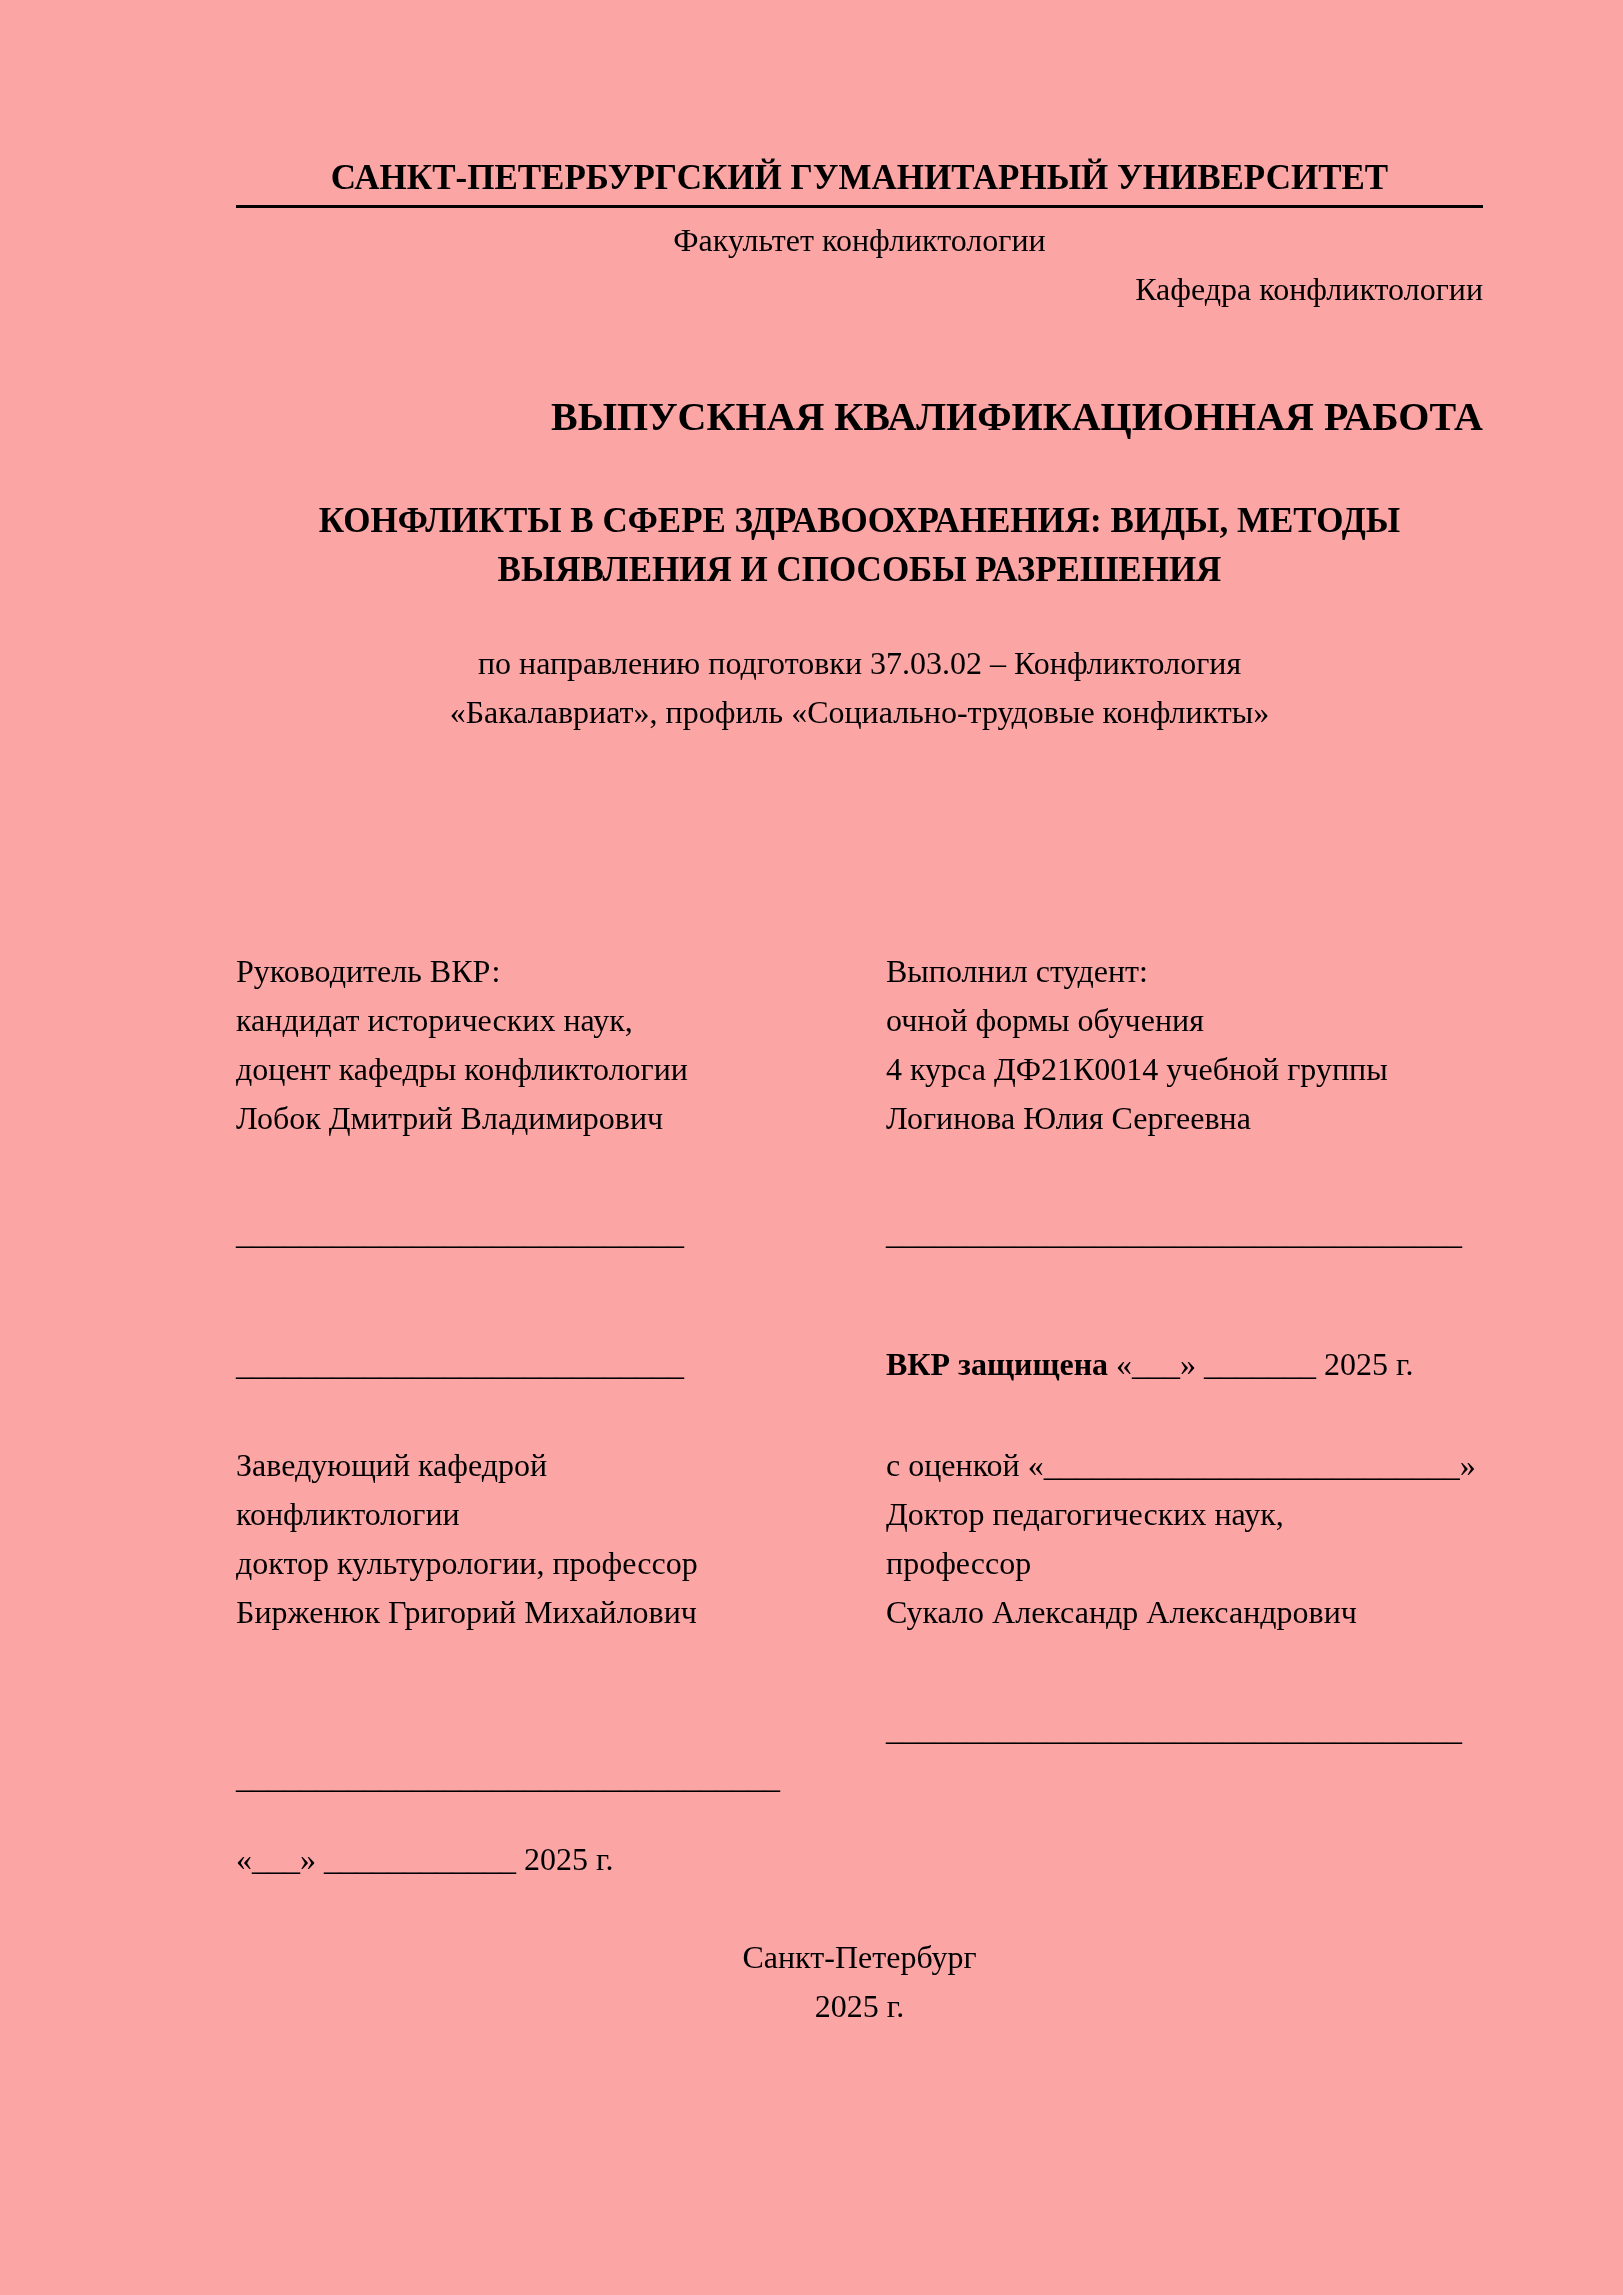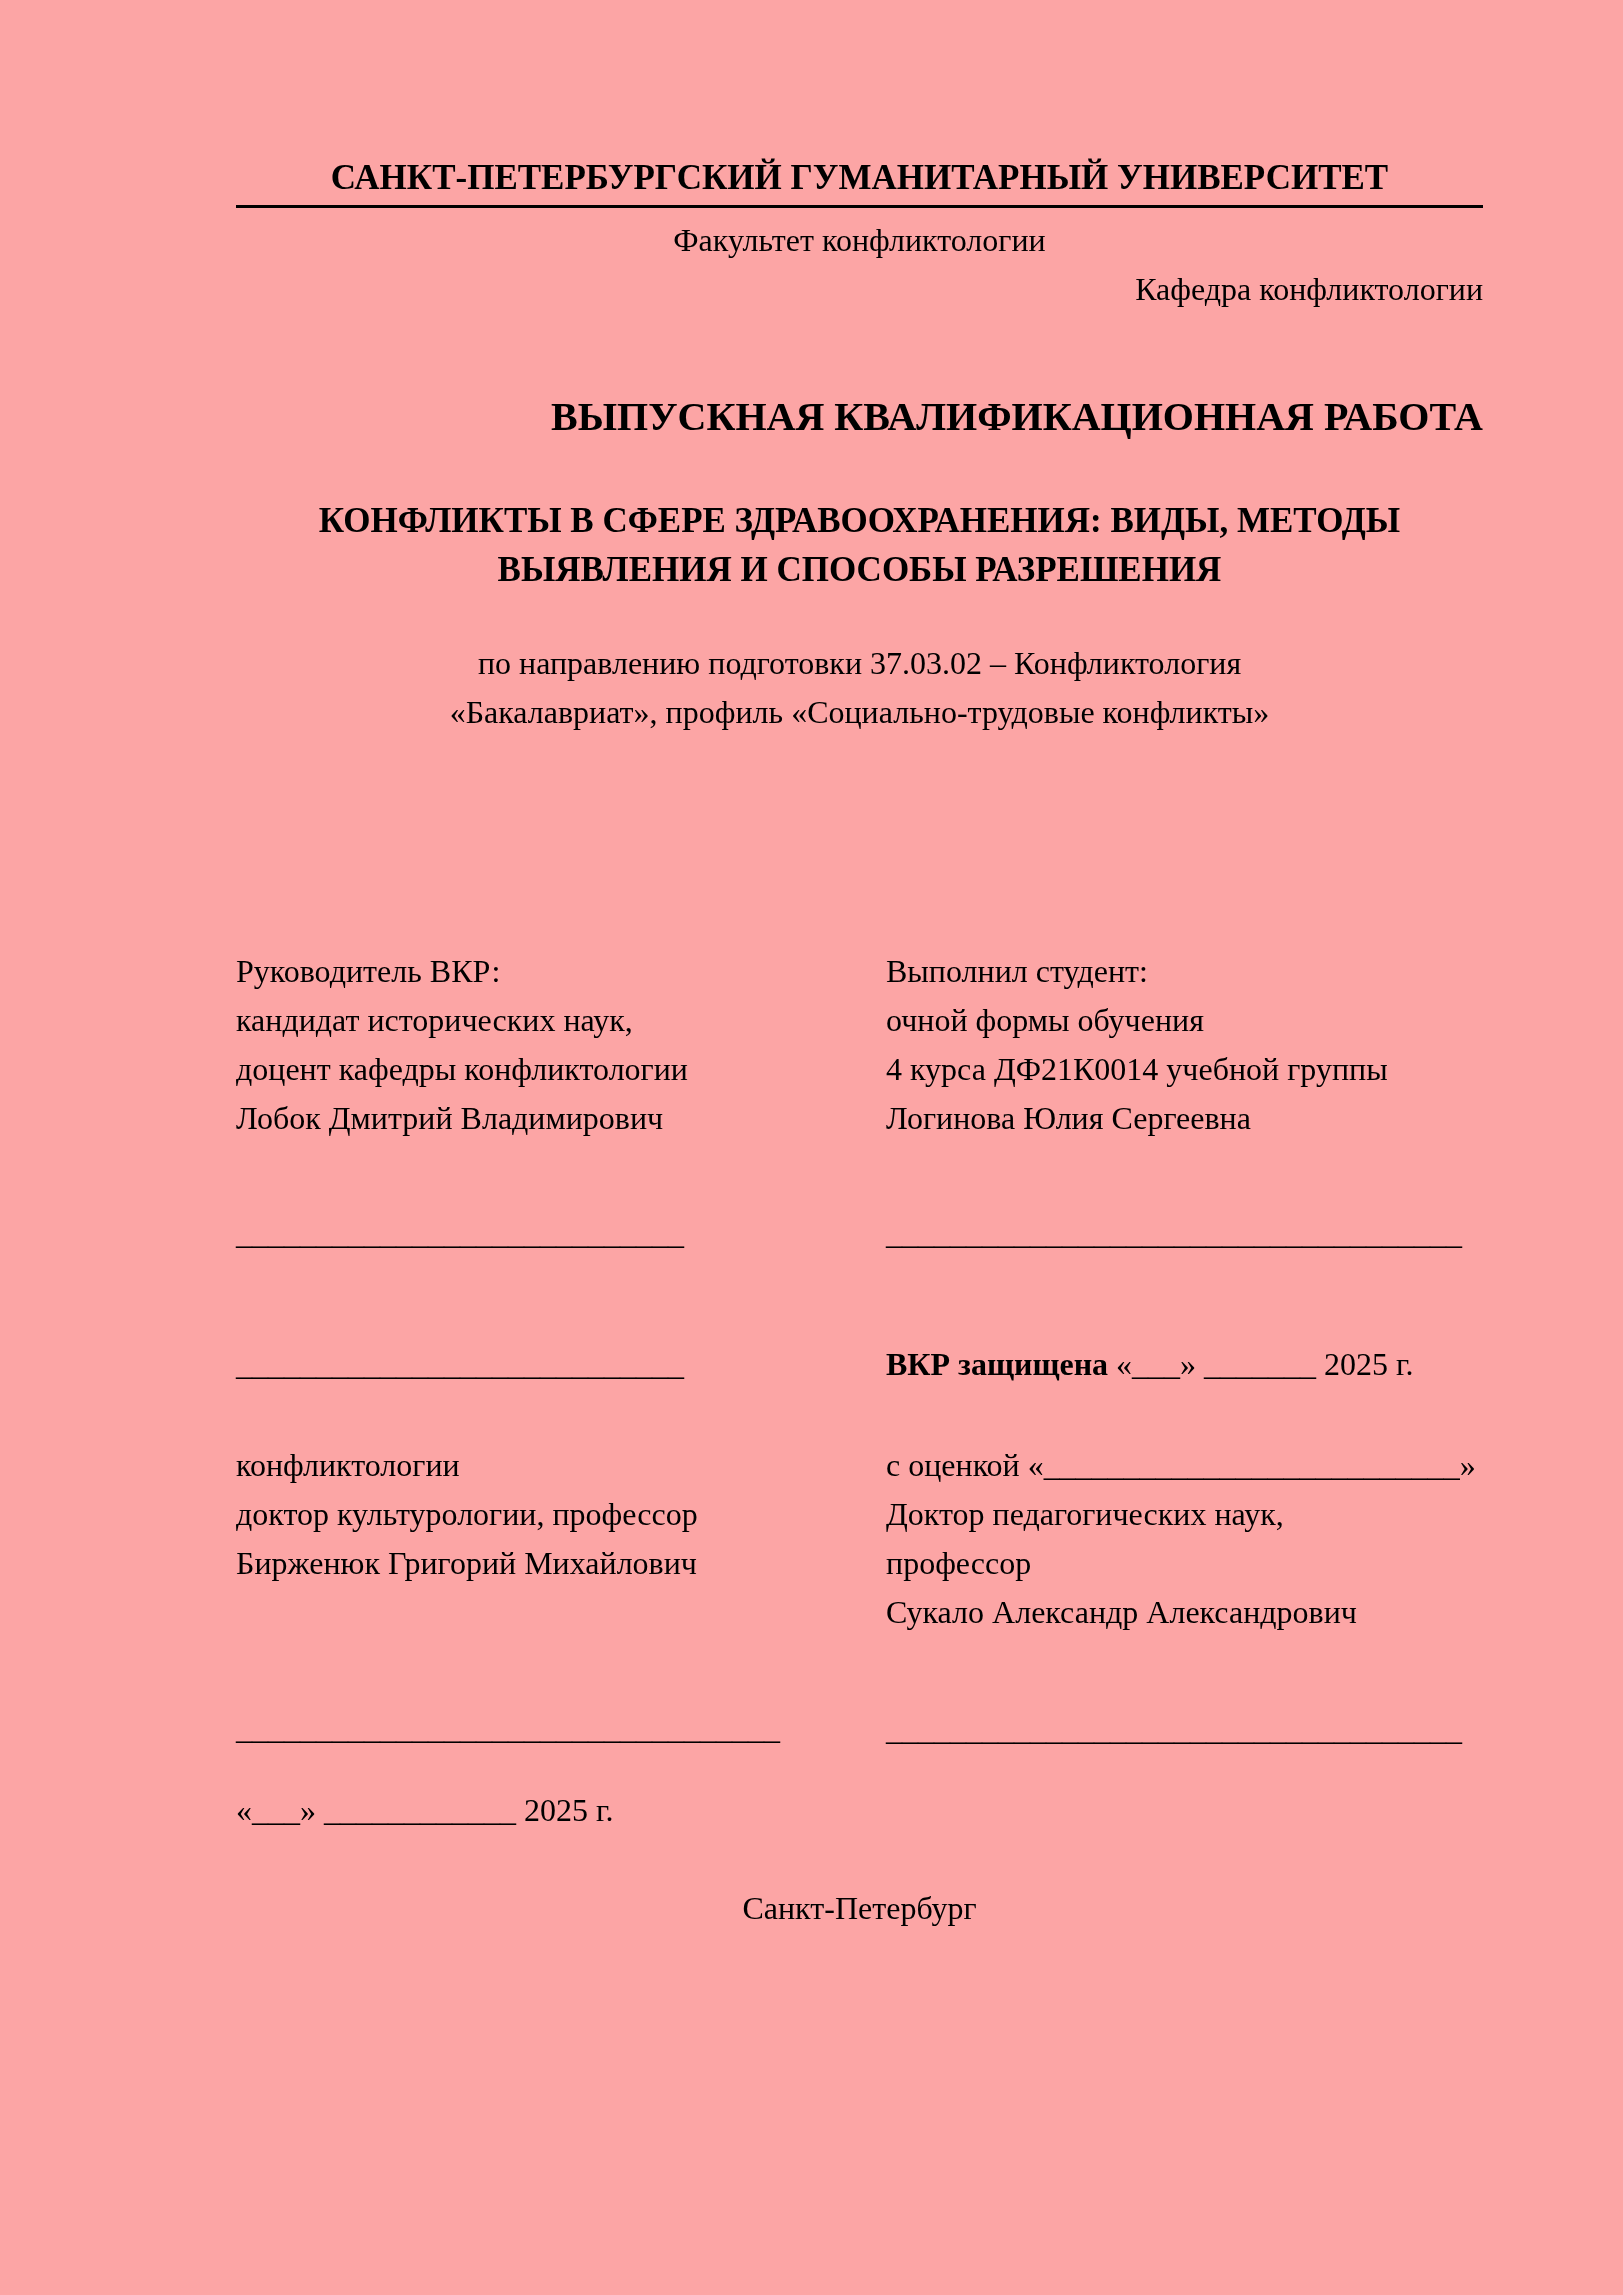--- a/index.html
+++ b/index.html
@@ -92,20 +92,21 @@
   <div class="columns">
 
     <div class="col-left">
       <div class="line">Руководитель ВКР:</div>
       <div class="line">кандидат исторических наук,</div>
       <div class="line">доцент кафедры конфликтологии</div>
       <div class="line">Лобок Дмитрий Владимирович</div>
       <div class="line sig-1">____________________________</div>
       <div class="line sig-2">____________________________</div>
       <div class="block-head">
+        <div class="line">Заведующий кафедрой</div>
         <div class="line">конфликтологии</div>
         <div class="line">доктор культурологии, профессор</div>
         <div class="line">Бирженюк Григорий Михайлович</div>
       </div>
       <div class="line sig-3-left">__________________________________</div>
       <div class="line date-line">«___» ____________ 2025 г.</div>
     </div>
 
     <div class="col-right">
       <div class="line">Выполнил студент:</div>
@@ -120,16 +121,17 @@
         <div class="line">профессор</div>
         <div class="line">Сукало Александр Александрович</div>
       </div>
       <div class="line sig-3-right">____________________________________</div>
     </div>
 
   </div>
 
   <div class="footer">
     <div>Санкт-Петербург</div>
+    <div>2025 г.</div>
   </div>
 
 </div>
 
 
 </body></html>

